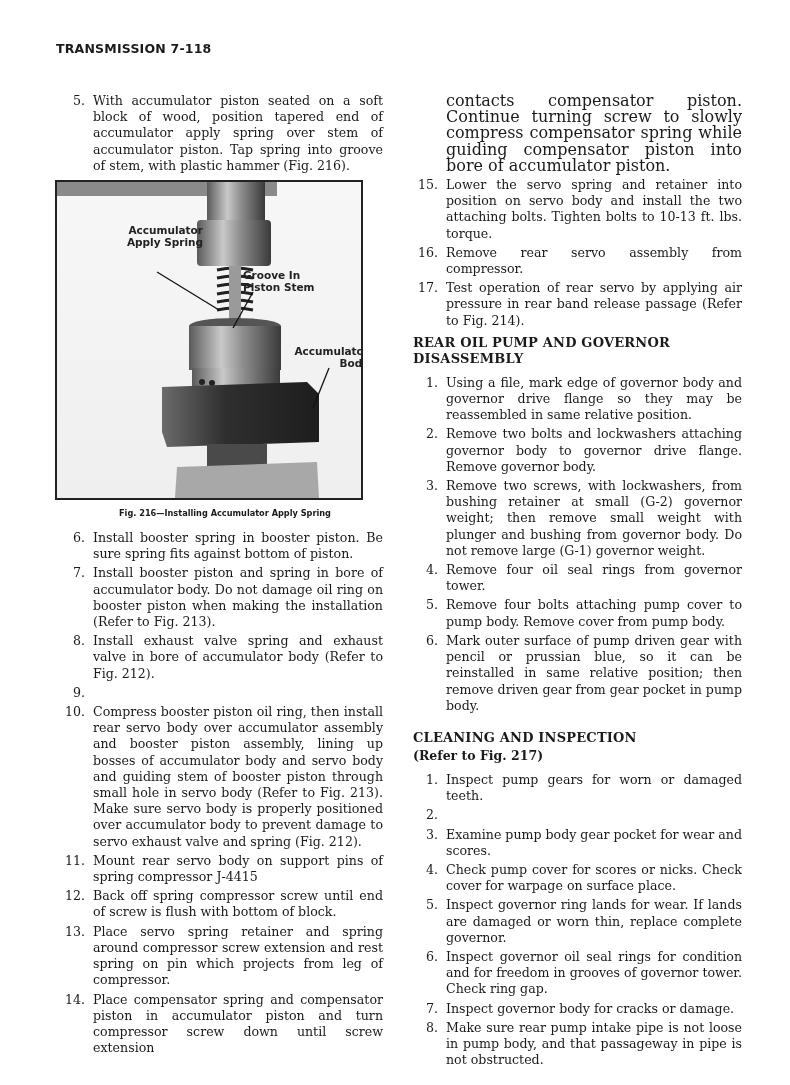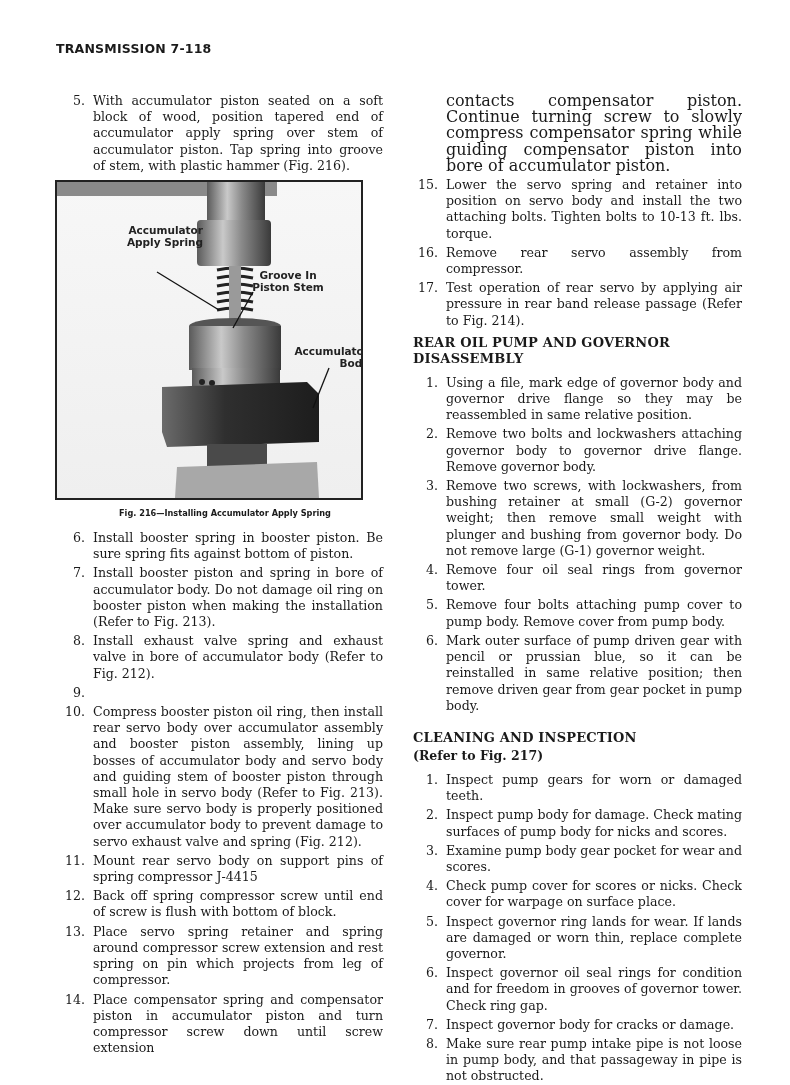--- a/index.html
+++ b/index.html
@@ -67,21 +67,21 @@
       <circle cx="145" cy="200" r="3" fill="#222"></circle>
         <circle cx="155" cy="201" r="3" fill="#222"></circle>
       <path d="M105 205 L250 200 L262 212 L262 260 L110 265 L105 250 Z" fill="url(#dark)"></path>
       <rect x="150" y="262" width="60" height="22" fill="#4a4a4a"></rect>
       <path d="M120 285 L260 280 L262 316 L118 316 Z" fill="#a8a8a8"></path>
       <line x1="100" y1="90" x2="162" y2="128" stroke="#111" stroke-width="1.3"></line>
       <line x1="196" y1="110" x2="176" y2="146" stroke="#111" stroke-width="1.3"></line>
       <line x1="272" y1="186" x2="256" y2="226" stroke="#111" stroke-width="1.3"></line>
     </svg>
     <div class="label" style="left:64px; top:42px; text-align:right; width:82px;">Accumulator Apply Spring</div>
-    <div class="label" style="left:186px; top:87px; width:90px; text-align:center;">Groove In Piston Stem</div>
+    <div class="label" style="left:186px; top:87px; width:90px; ">Groove In Piston Stem</div>
     <div class="label" style="left:236px; top:163px; width:76px; text-align:right;">Accumulator Body</div>
   </div>
   <div class="caption">Fig. 216—Installing Accumulator Apply Spring</div>
 
   <div>
     <div class="item">
         <span class="num">6.</span>
         <span class="txt">Install booster spring in booster piston. Be sure spring fits against bottom of piston.</span>
       </div>
     <div class="item">
@@ -163,21 +163,20 @@
 
   <div class="heading" style="margin-top:16px;">CLEANING AND INSPECTION</div>
   <div class="subheading">(Refer to Fig. 217)</div>
   <div>
     <div class="item">
         <span class="num">1.</span>
         <span class="txt">Inspect pump gears for worn or damaged teeth.</span>
       </div>
     <div class="item">
         <span class="num">2.</span>
-        <span class="txt">Inspect pump body for damage. Check mating surfaces of pump body for nicks and scores.</span>
       </div>
     <div class="item">
         <span class="num">3.</span>
         <span class="txt">Examine pump body gear pocket for wear and scores.</span>
       </div>
     <div class="item">
         <span class="num">4.</span>
         <span class="txt">Check pump cover for scores or nicks. Check cover for warpage on surface place.</span>
       </div>
     <div class="item">

